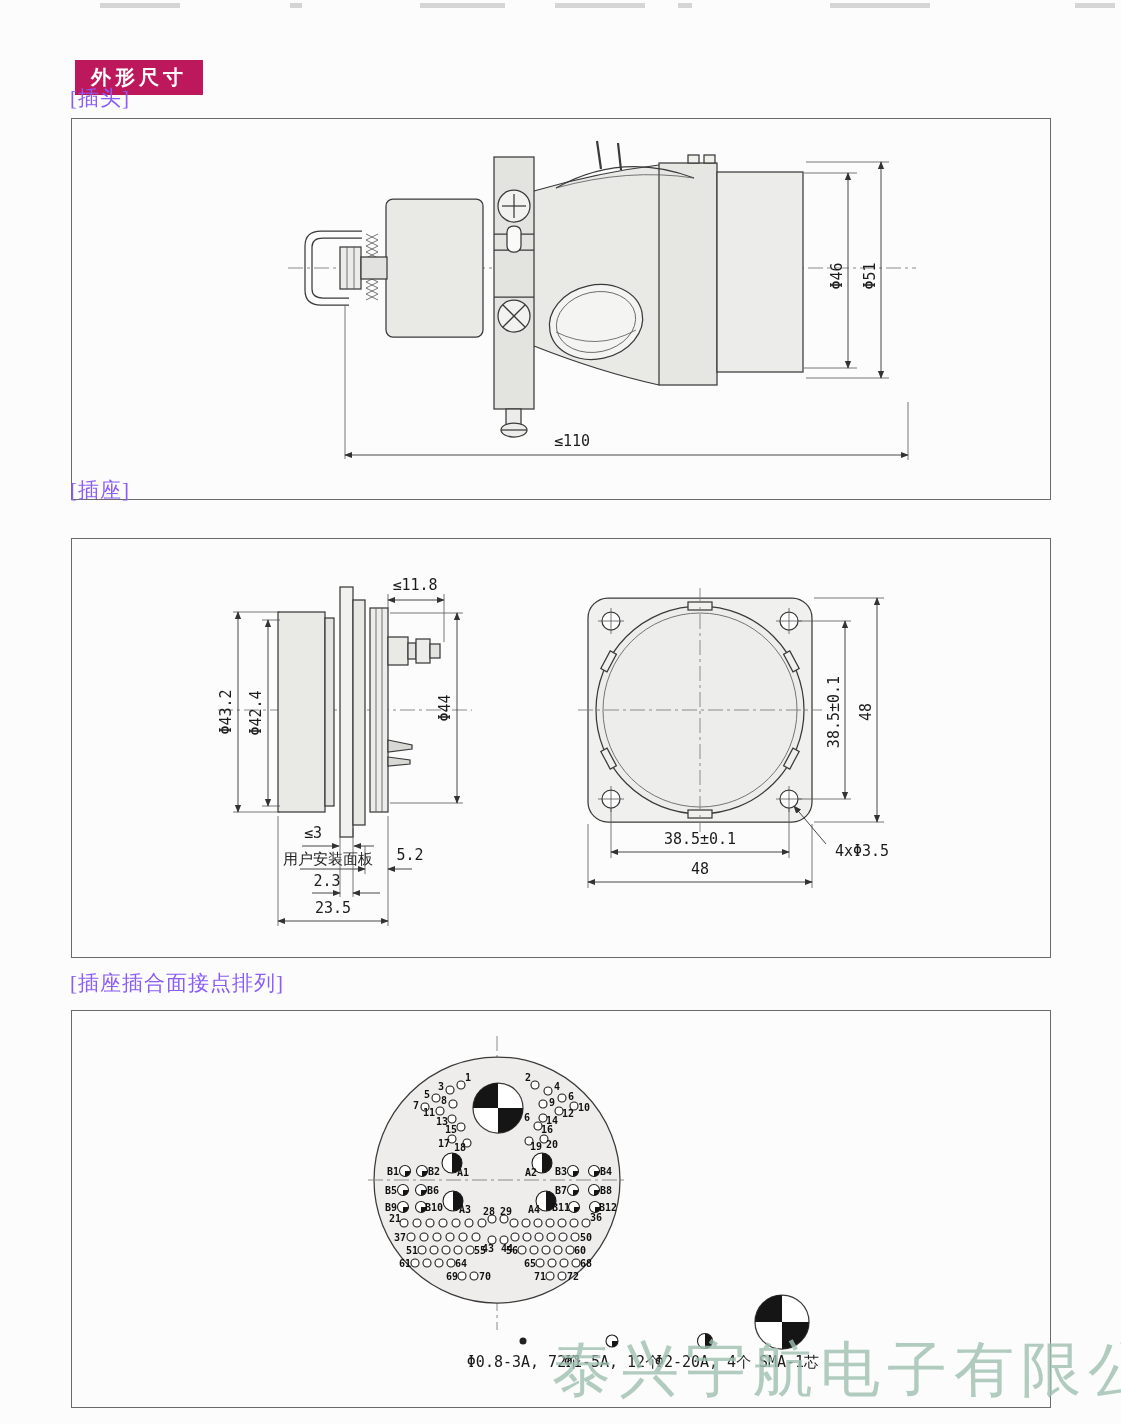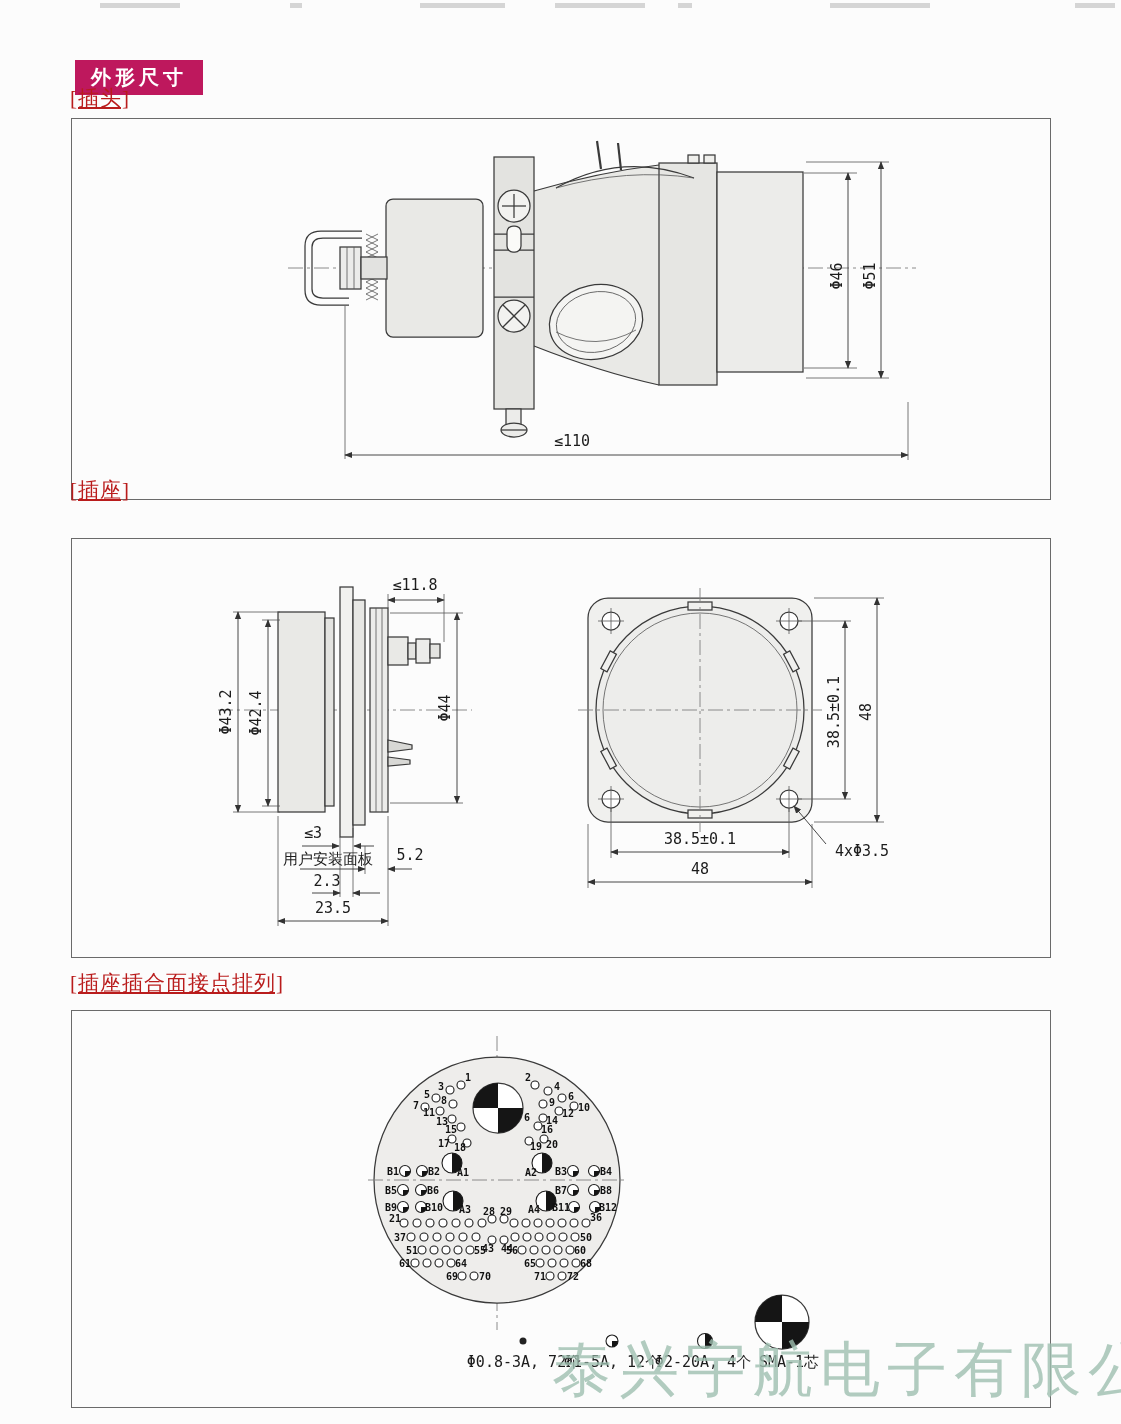--- a/index.html
+++ b/index.html
@@ -1,19 +1,19 @@
 <!DOCTYPE html>
 <html><head>
 <meta charset="utf-8">
 <style>
   html,body{margin:0;padding:0;background:#e8e8e8;}
   #page{position:relative;width:1121px;height:1424px;background:#fcfcfc;overflow:hidden;
         font-family:"Liberation Sans",sans-serif;color:#222;}
   .panel{position:absolute;border:1px solid #6a6a6a;background:transparent;box-sizing:border-box;}
-  .sec-title{position:absolute;font:21px "Liberation Serif",serif;color:#b91c1c;letter-spacing:1px;text-decoration:underline;}
+  .sec-title{position:absolute;font:21px "Liberation Serif",serif;color:#8b5cf6;letter-spacing:1px;}
   #badge{position:absolute;left:75px;top:40px;background:#be185d;color:#fff;
          font:bold 20px "Liberation Sans",sans-serif;padding:4px 16px;letter-spacing:4px;margin-top:20px;}
   svg{position:absolute;overflow:visible;}
   .s{stroke:#3a3a3a;stroke-width:1.25;fill:none;}
   .sf{stroke:#3a3a3a;stroke-width:1.25;}
   .thin{stroke:#555;stroke-width:0.8;fill:none;}
   .cl{stroke:#808080;stroke-width:0.9;fill:none;stroke-dasharray:15 4 3 4;}
   .dim{stroke:#333;stroke-width:0.9;fill:none;}
   text.d{font:15px "DejaVu Sans Mono",monospace;fill:#1c1c1c;text-anchor:middle;}
   text.cn{font:15px "Liberation Sans",sans-serif;fill:#1c1c1c;}

